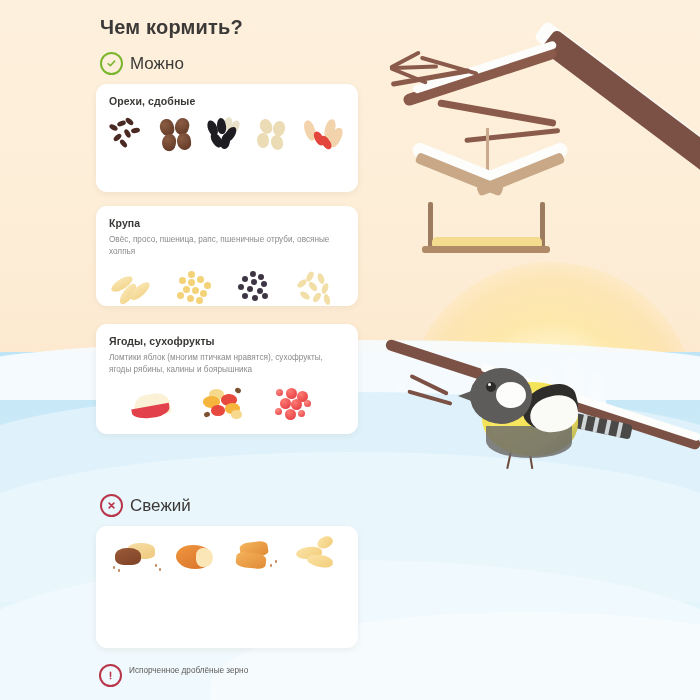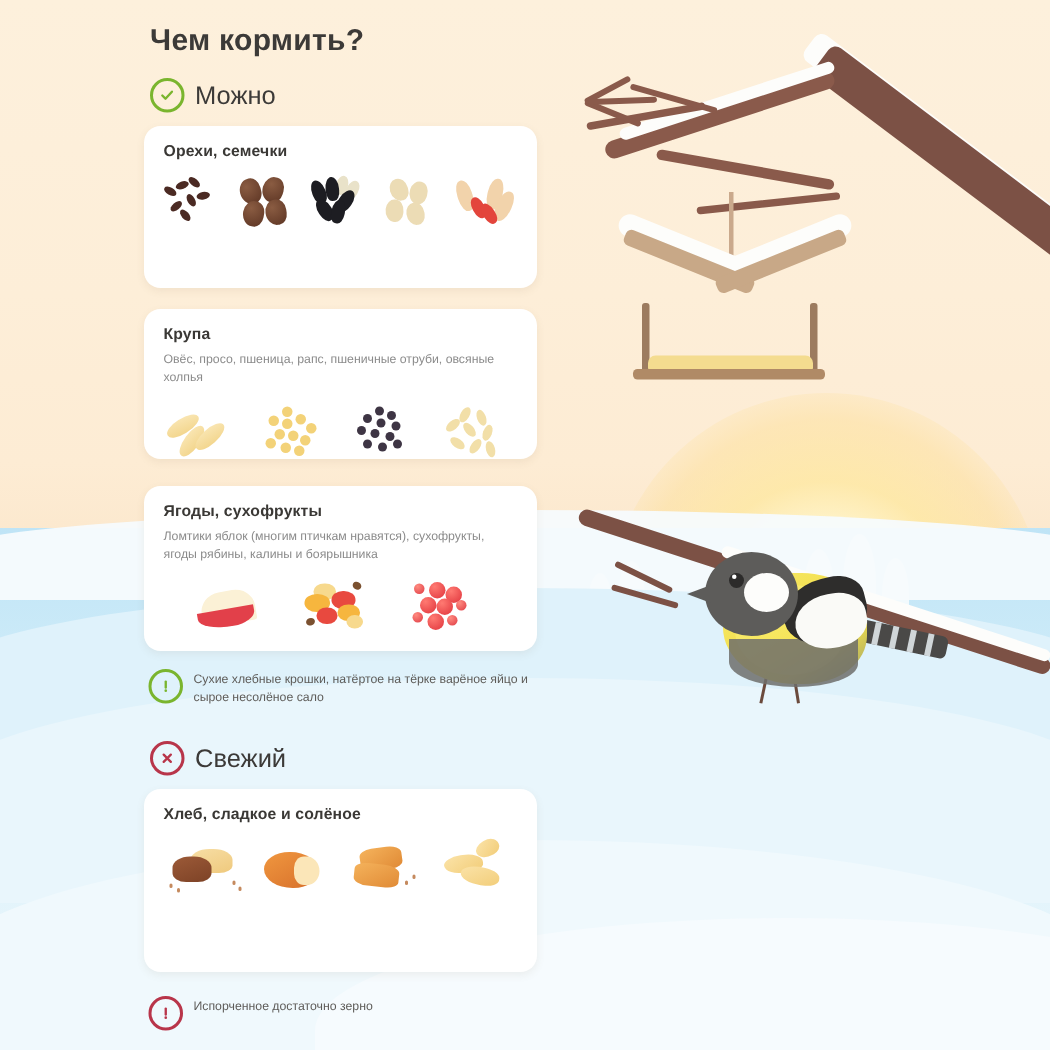--- a/index.html
+++ b/index.html
@@ -212,21 +212,21 @@
     <div class="section-head sec-allowed">
       <span class="ico-ring ico-check">
         <svg width="11" height="11" viewBox="0 0 12 12">
             <path d="M2.4 6.2 L4.7 8.5 L9.4 3.4" fill="none" stroke="currentColor" stroke-width="1.7" stroke-linecap="round" stroke-linejoin="round"></path>
           </svg>
       </span>
       <span class="label">Можно</span>
     </div>
 
     <div class="card" style="top:84px;height:108px;">
-      <div class="card-title">Орехи, семечки</div>
+      <div class="card-title">Орехи, сдобные</div>
       <div class="food-row">
         <div class="food">
           <i class="seed s-flax" style="left:2px;top:10px;transform:rotate(30deg)"></i>
           <i class="seed s-flax" style="left:10px;top:6px;transform:rotate(-20deg)"></i>
           <i class="seed s-flax" style="left:18px;top:4px;transform:rotate(40deg)"></i>
           <i class="seed s-flax" style="left:6px;top:20px;transform:rotate(-40deg)"></i>
           <i class="seed s-flax" style="left:16px;top:16px;transform:rotate(60deg)"></i>
           <i class="seed s-flax" style="left:24px;top:13px;transform:rotate(-10deg)"></i>
           <i class="seed s-flax" style="left:12px;top:26px;transform:rotate(50deg)"></i>
         </div>
@@ -334,41 +334,31 @@
           <i class="seed s-wheat" style="left:4px;top:8px;transform:rotate(50deg)"></i>
           <i class="seed s-wheat" style="left:15px;top:11px;transform:rotate(-40deg)"></i>
           <i class="seed s-wheat" style="left:27px;top:13px;transform:rotate(20deg)"></i>
           <i class="seed s-wheat" style="left:7px;top:20px;transform:rotate(-55deg)"></i>
           <i class="seed s-wheat" style="left:19px;top:22px;transform:rotate(35deg)"></i>
           <i class="seed s-wheat" style="left:29px;top:24px;transform:rotate(-15deg)"></i>
         </div>
       </div>
     </div>
 
-    <div class="note note-1">
-      <span class="ico-ring ico-check">
-        <svg width="11" height="11" viewBox="0 0 12 12">
-            <path d="M6 2.6 V6.9" stroke="currentColor" stroke-width="1.7" stroke-linecap="round"></path>
-            <circle cx="6" cy="9.2" r="0.95" fill="currentColor"></circle>
-          </svg>
-      </span>
-      <span class="ntext">Сухие хлебные крошки, натёртое на тёрке варёное яйцо и сырое несолёное сало</span>
-    </div>
 
     <div class="section-head sec-forbidden">
       <span class="ico-ring ico-cross">
         <svg width="11" height="11" viewBox="0 0 12 12">
             <path d="M3.4 3.4 L8.6 8.6 M8.6 3.4 L3.4 8.6" fill="none" stroke="currentColor" stroke-width="1.7" stroke-linecap="round"></path>
           </svg>
       </span>
       <span class="label">Свежий</span>
     </div>
 
     <div class="card" style="top:526px;height:122px;">
-      <div class="card-title">Хлеб, сладкое и солёное</div>
       <div class="food-row" style="padding:10px 12px 11px 12px;">
         <div class="food" style="width:50px;">
           <div class="bread-light"></div>
           <div class="bread-dark"></div>
           <i class="crumb" style="left:0px;top:30px"></i>
           <i class="crumb" style="left:5px;top:33px"></i>
           <i class="crumb" style="left:42px;top:28px"></i>
           <i class="crumb" style="left:46px;top:32px"></i>
         </div>
         <div class="food" style="width:50px;">
@@ -389,17 +379,17 @@
       </div>
     </div>
 
     <div class="note note-2">
       <span class="ico-ring ico-cross">
         <svg width="11" height="11" viewBox="0 0 12 12">
             <path d="M6 2.6 V6.9" stroke="currentColor" stroke-width="1.7" stroke-linecap="round"></path>
             <circle cx="6" cy="9.2" r="0.95" fill="currentColor"></circle>
           </svg>
       </span>
-      <span class="ntext">Испорченное достаточно зерно</span>
+      <span class="ntext">Испорченное дроблёные зерно</span>
     </div>
 
   </div>
 </div>
 
 </body></html>

